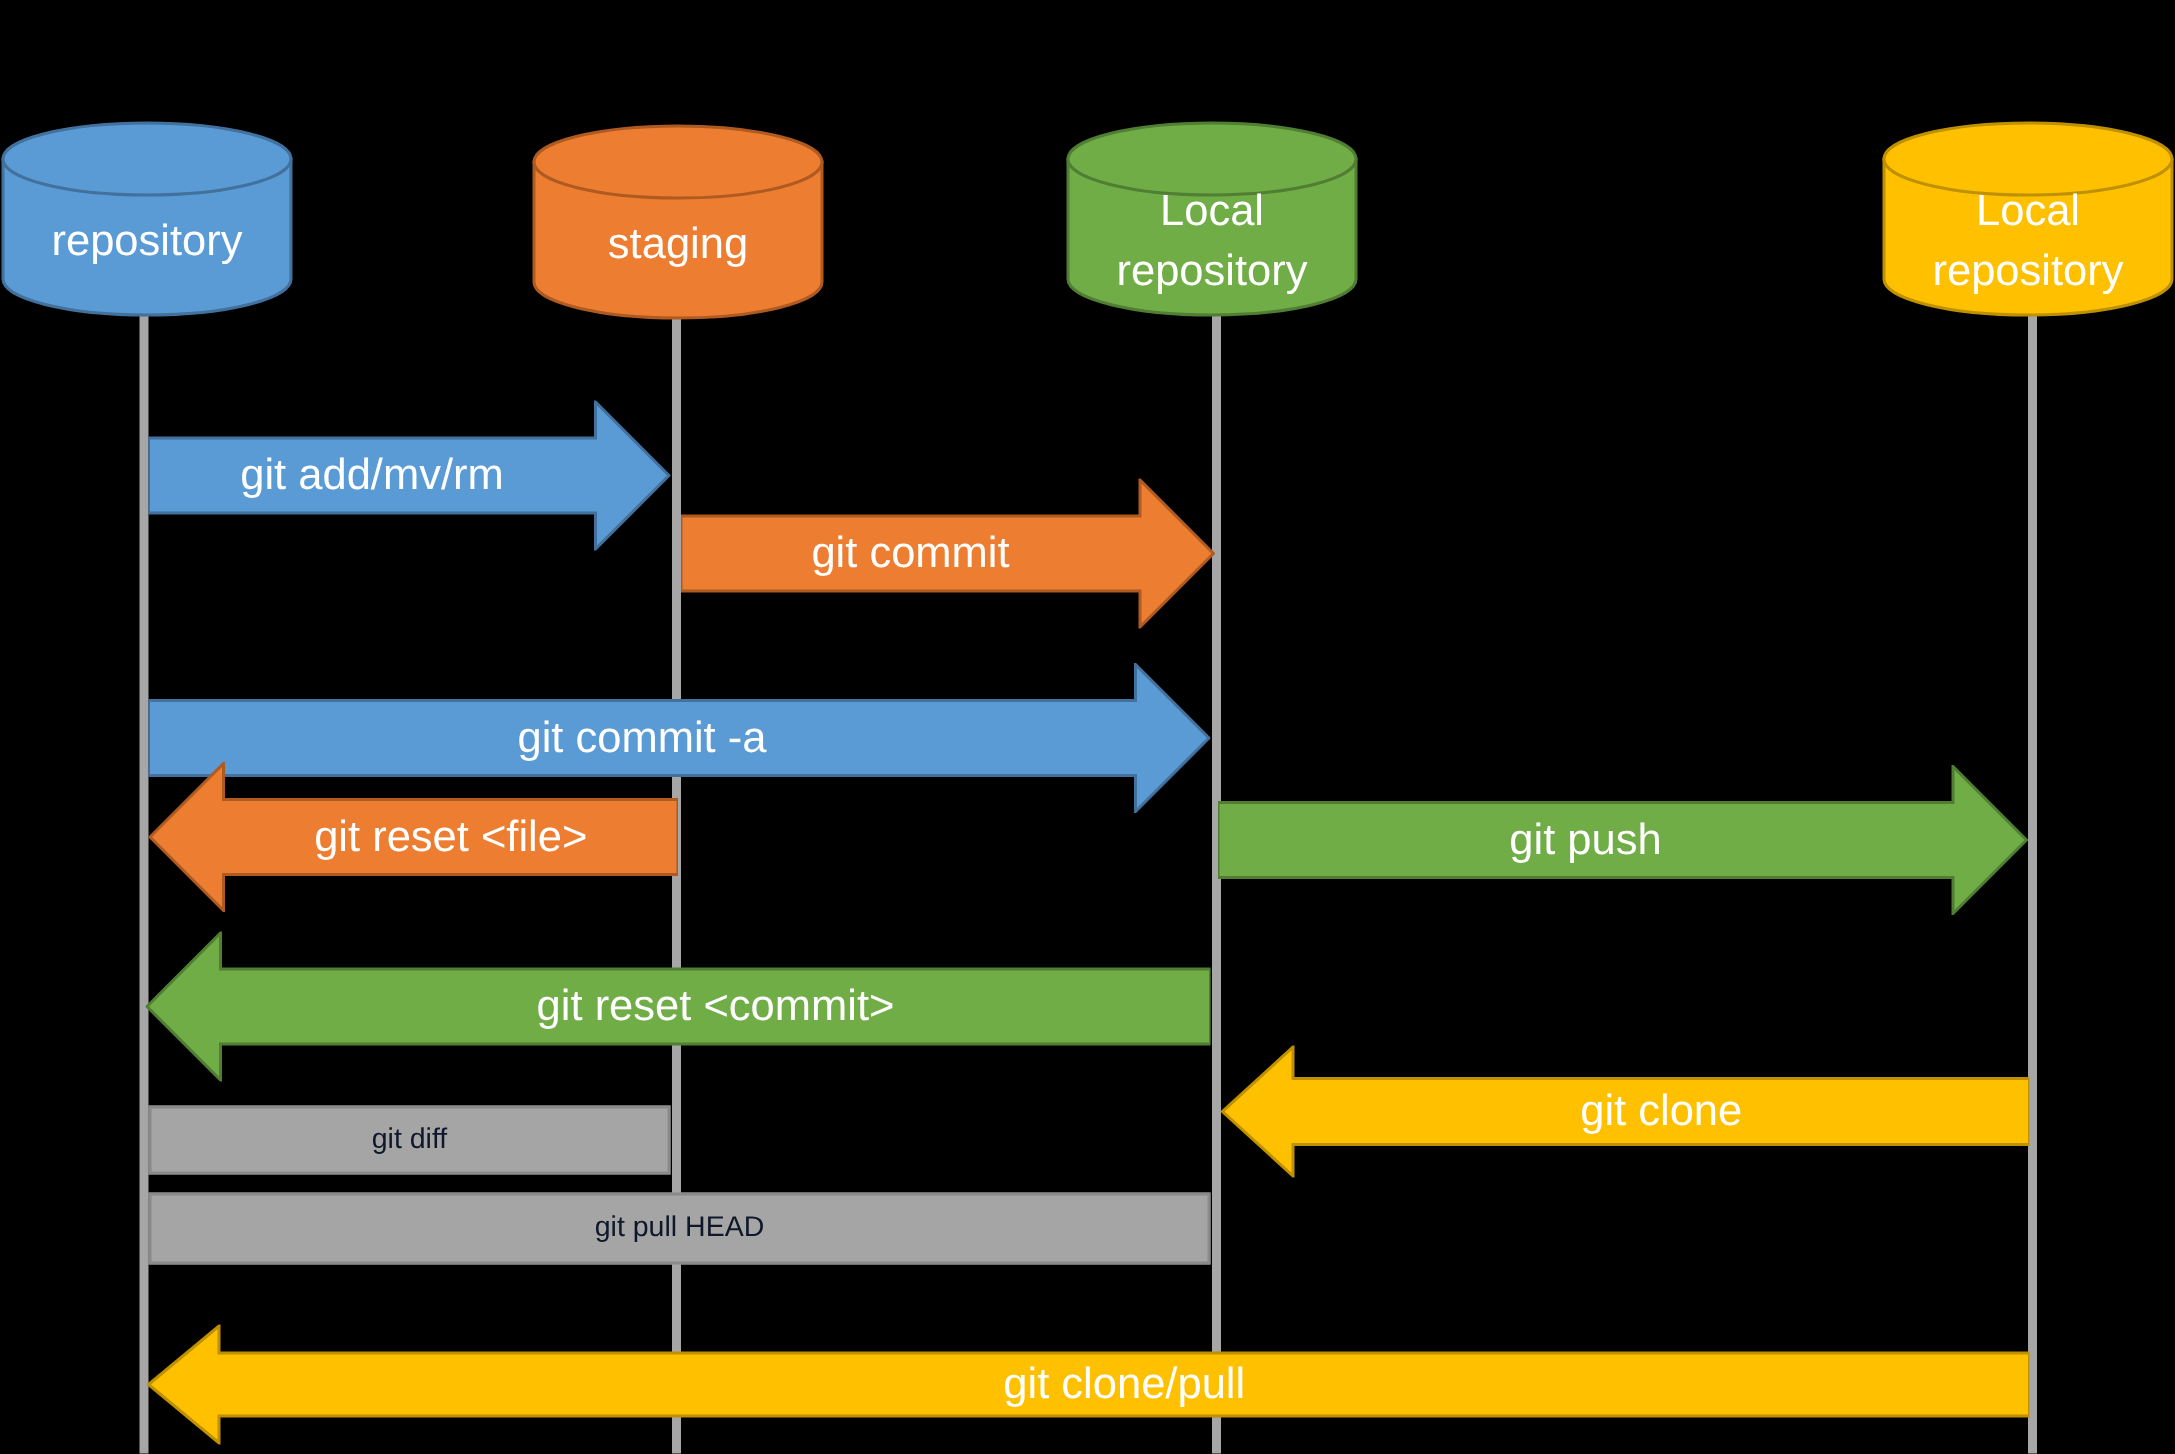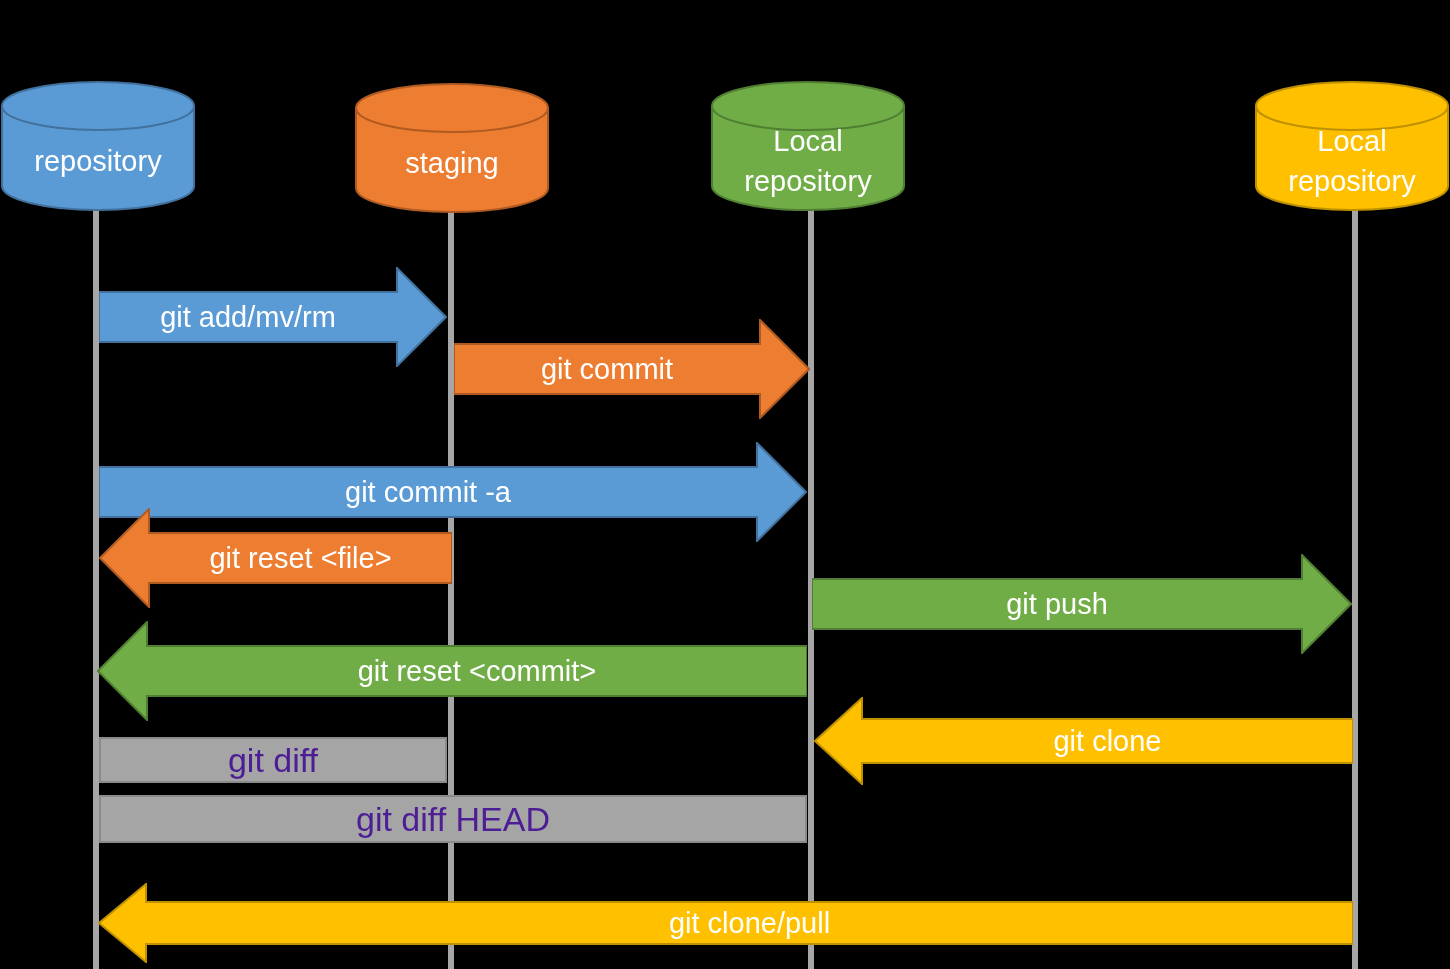--- a/index.html
+++ b/index.html
@@ -16,21 +16,21 @@
               color:#fff;font-size:29px;line-height:1.38;font-weight:400;}
 
   .arrow{position:absolute;z-index:2;}
   .arrow svg{position:absolute;left:0;top:0;display:block;}
   .arrow-label{position:absolute;top:0;bottom:0;display:flex;align-items:center;
                justify-content:center;color:#fff;font-size:29px;font-weight:400;
                white-space:nowrap;}
 
   .bar{position:absolute;z-index:2;background:#A5A5A5;border:2px solid #8A8A8A;
        box-sizing:border-box;display:flex;align-items:center;justify-content:center;
-       color:#4c1d95;font-size:34px;font-weight:400;}
+       color:#0f172a;font-size:19px;font-weight:400;}
 </style>
 </head>
 <body>
 
 <div class="stage">
 
   <div class="lifeline" style="left:93px;top:208px;height:761px;"></div>
   <div class="lifeline" style="left:448px;top:210px;height:759px;"></div>
   <div class="lifeline" style="left:808px;top:208px;height:761px;"></div>
   <div class="lifeline" style="left:1352px;top:208px;height:761px;"></div>
@@ -56,21 +56,21 @@
     <span class="arrow-label" style="left:0;width:658px;">git commit -a</span>
   </div>
 
   <div class="arrow" style="left:99px;top:508px;width:411px;height:100px;text-decoration:underline;">
     <svg width="353" height="100" viewBox="0 0 353 100">
       <polygon points="353,25 50,25 50,1 1,50 50,99 50,75 353,75" fill="#ED7D31" stroke="#AE5A21" stroke-width="2"></polygon>
     </svg>
     <span class="arrow-label" style="left:50px;width:303px;">git reset &lt;file&gt;</span>
   </div>
 
-  <div class="arrow" style="left:812px;top:554px;width:520px;height:100px;">
+  <div class="arrow" style="left:812px;top:510px;width:520px;height:100px;">
     <svg width="540" height="100" viewBox="0 0 540 100">
       <polygon points="0,25 490,25 490,1 539,50 490,99 490,75 0,75" fill="#70AD47" stroke="#507E32" stroke-width="2"></polygon>
     </svg>
     <span class="arrow-label" style="left:0;width:490px;">git push</span>
   </div>
 
   <div class="arrow" style="left:97px;top:621px;width:710px;height:100px;">
     <svg width="710" height="100" viewBox="0 0 710 100">
       <polygon points="710,25 50,25 50,1 1,50 50,99 50,75 710,75" fill="#70AD47" stroke="#507E32" stroke-width="2"></polygon>
     </svg>
@@ -79,21 +79,21 @@
 
   <div class="arrow" style="left:814px;top:697px;width:539px;height:88px;">
     <svg width="539" height="88" viewBox="0 0 539 88">
       <polygon points="539,22 48,22 48,1 1,44 48,87 48,66 539,66" fill="#FFC000" stroke="#BF9000" stroke-width="2"></polygon>
     </svg>
     <span class="arrow-label" style="left:48px;width:491px;">git clone</span>
   </div>
 
   <div class="bar" style="left:99px;top:737px;width:348px;height:46px;">git diff</div>
 
-  <div class="bar" style="left:99px;top:795px;width:708px;height:48px;">git diff HEAD</div>
+  <div class="bar" style="left:99px;top:795px;width:708px;height:48px;">git pull HEAD</div>
 
   <div class="arrow" style="left:98px;top:883px;width:1255px;height:80px;">
     <svg width="1255" height="80" viewBox="0 0 1255 80">
       <polygon points="1255,19 48,19 48,1 1,40 48,79 48,61 1255,61" fill="#FFC000" stroke="#BF9000" stroke-width="2"></polygon>
     </svg>
     <span class="arrow-label" style="left:48px;width:1207px;text-align:right;">git clone/pull</span>
   </div>
 
   <div class="node" style="left:0px;top:80px;">
     <svg width="196" height="132" viewBox="0 0 196 132">

